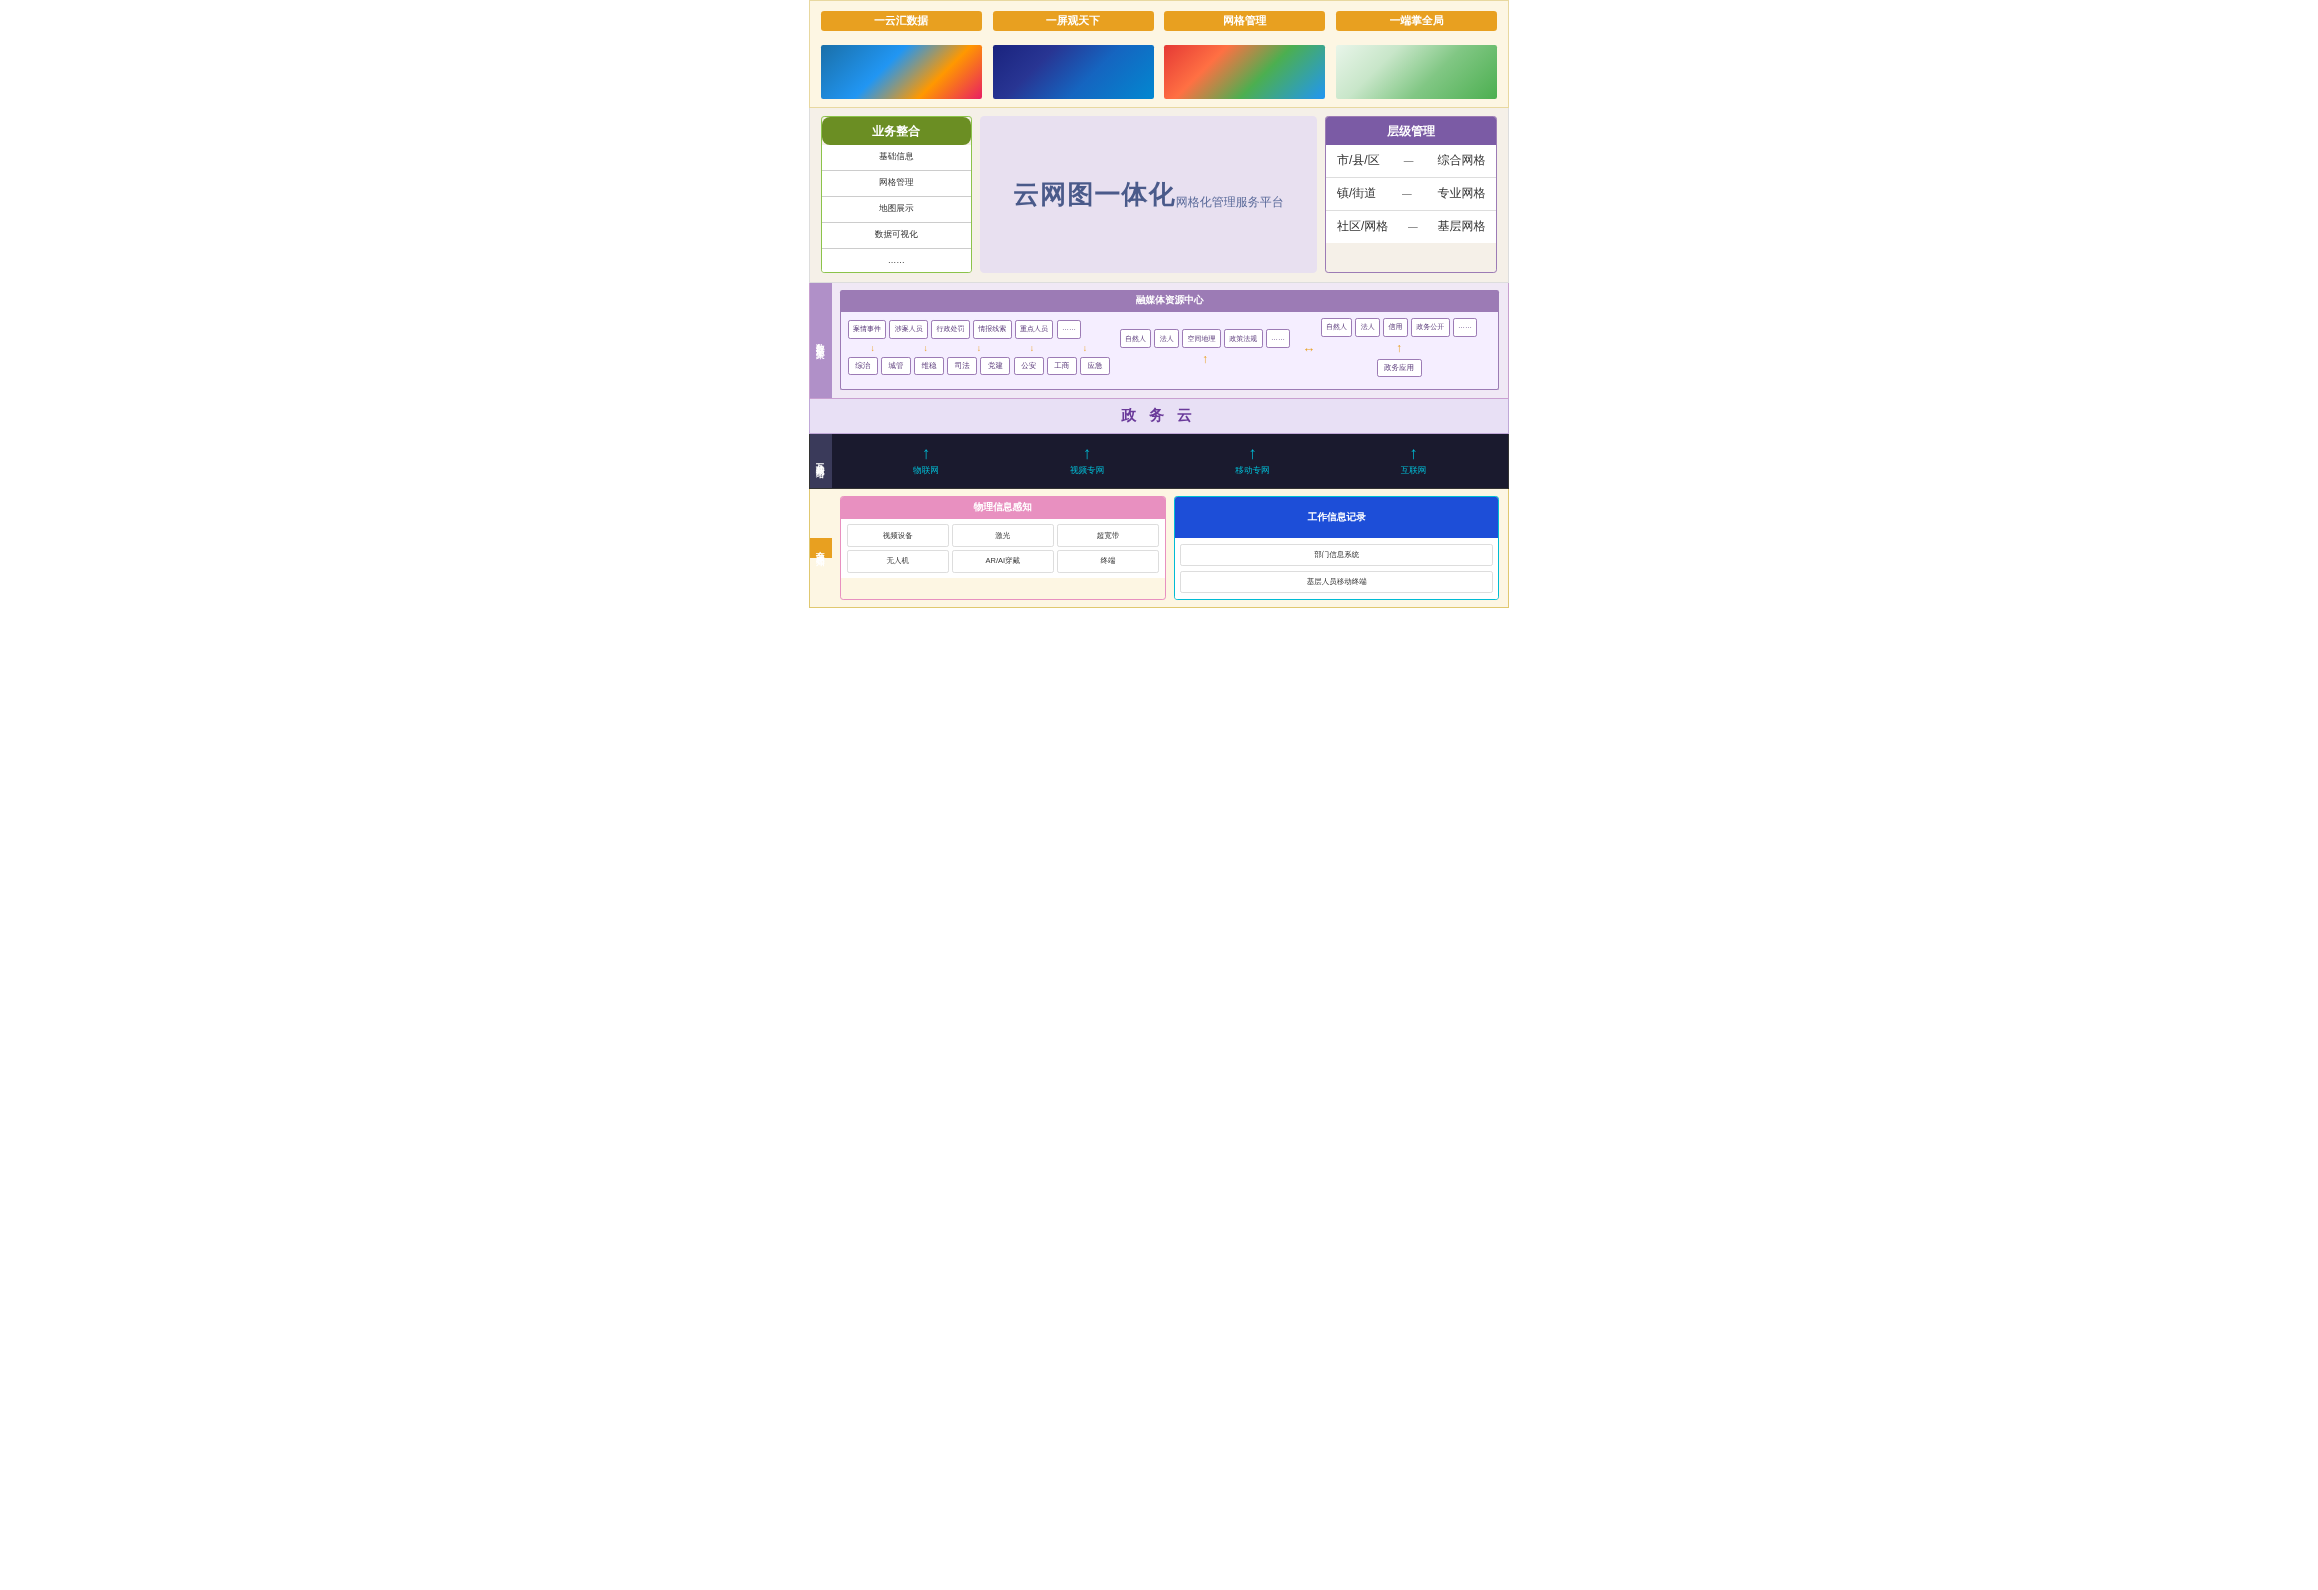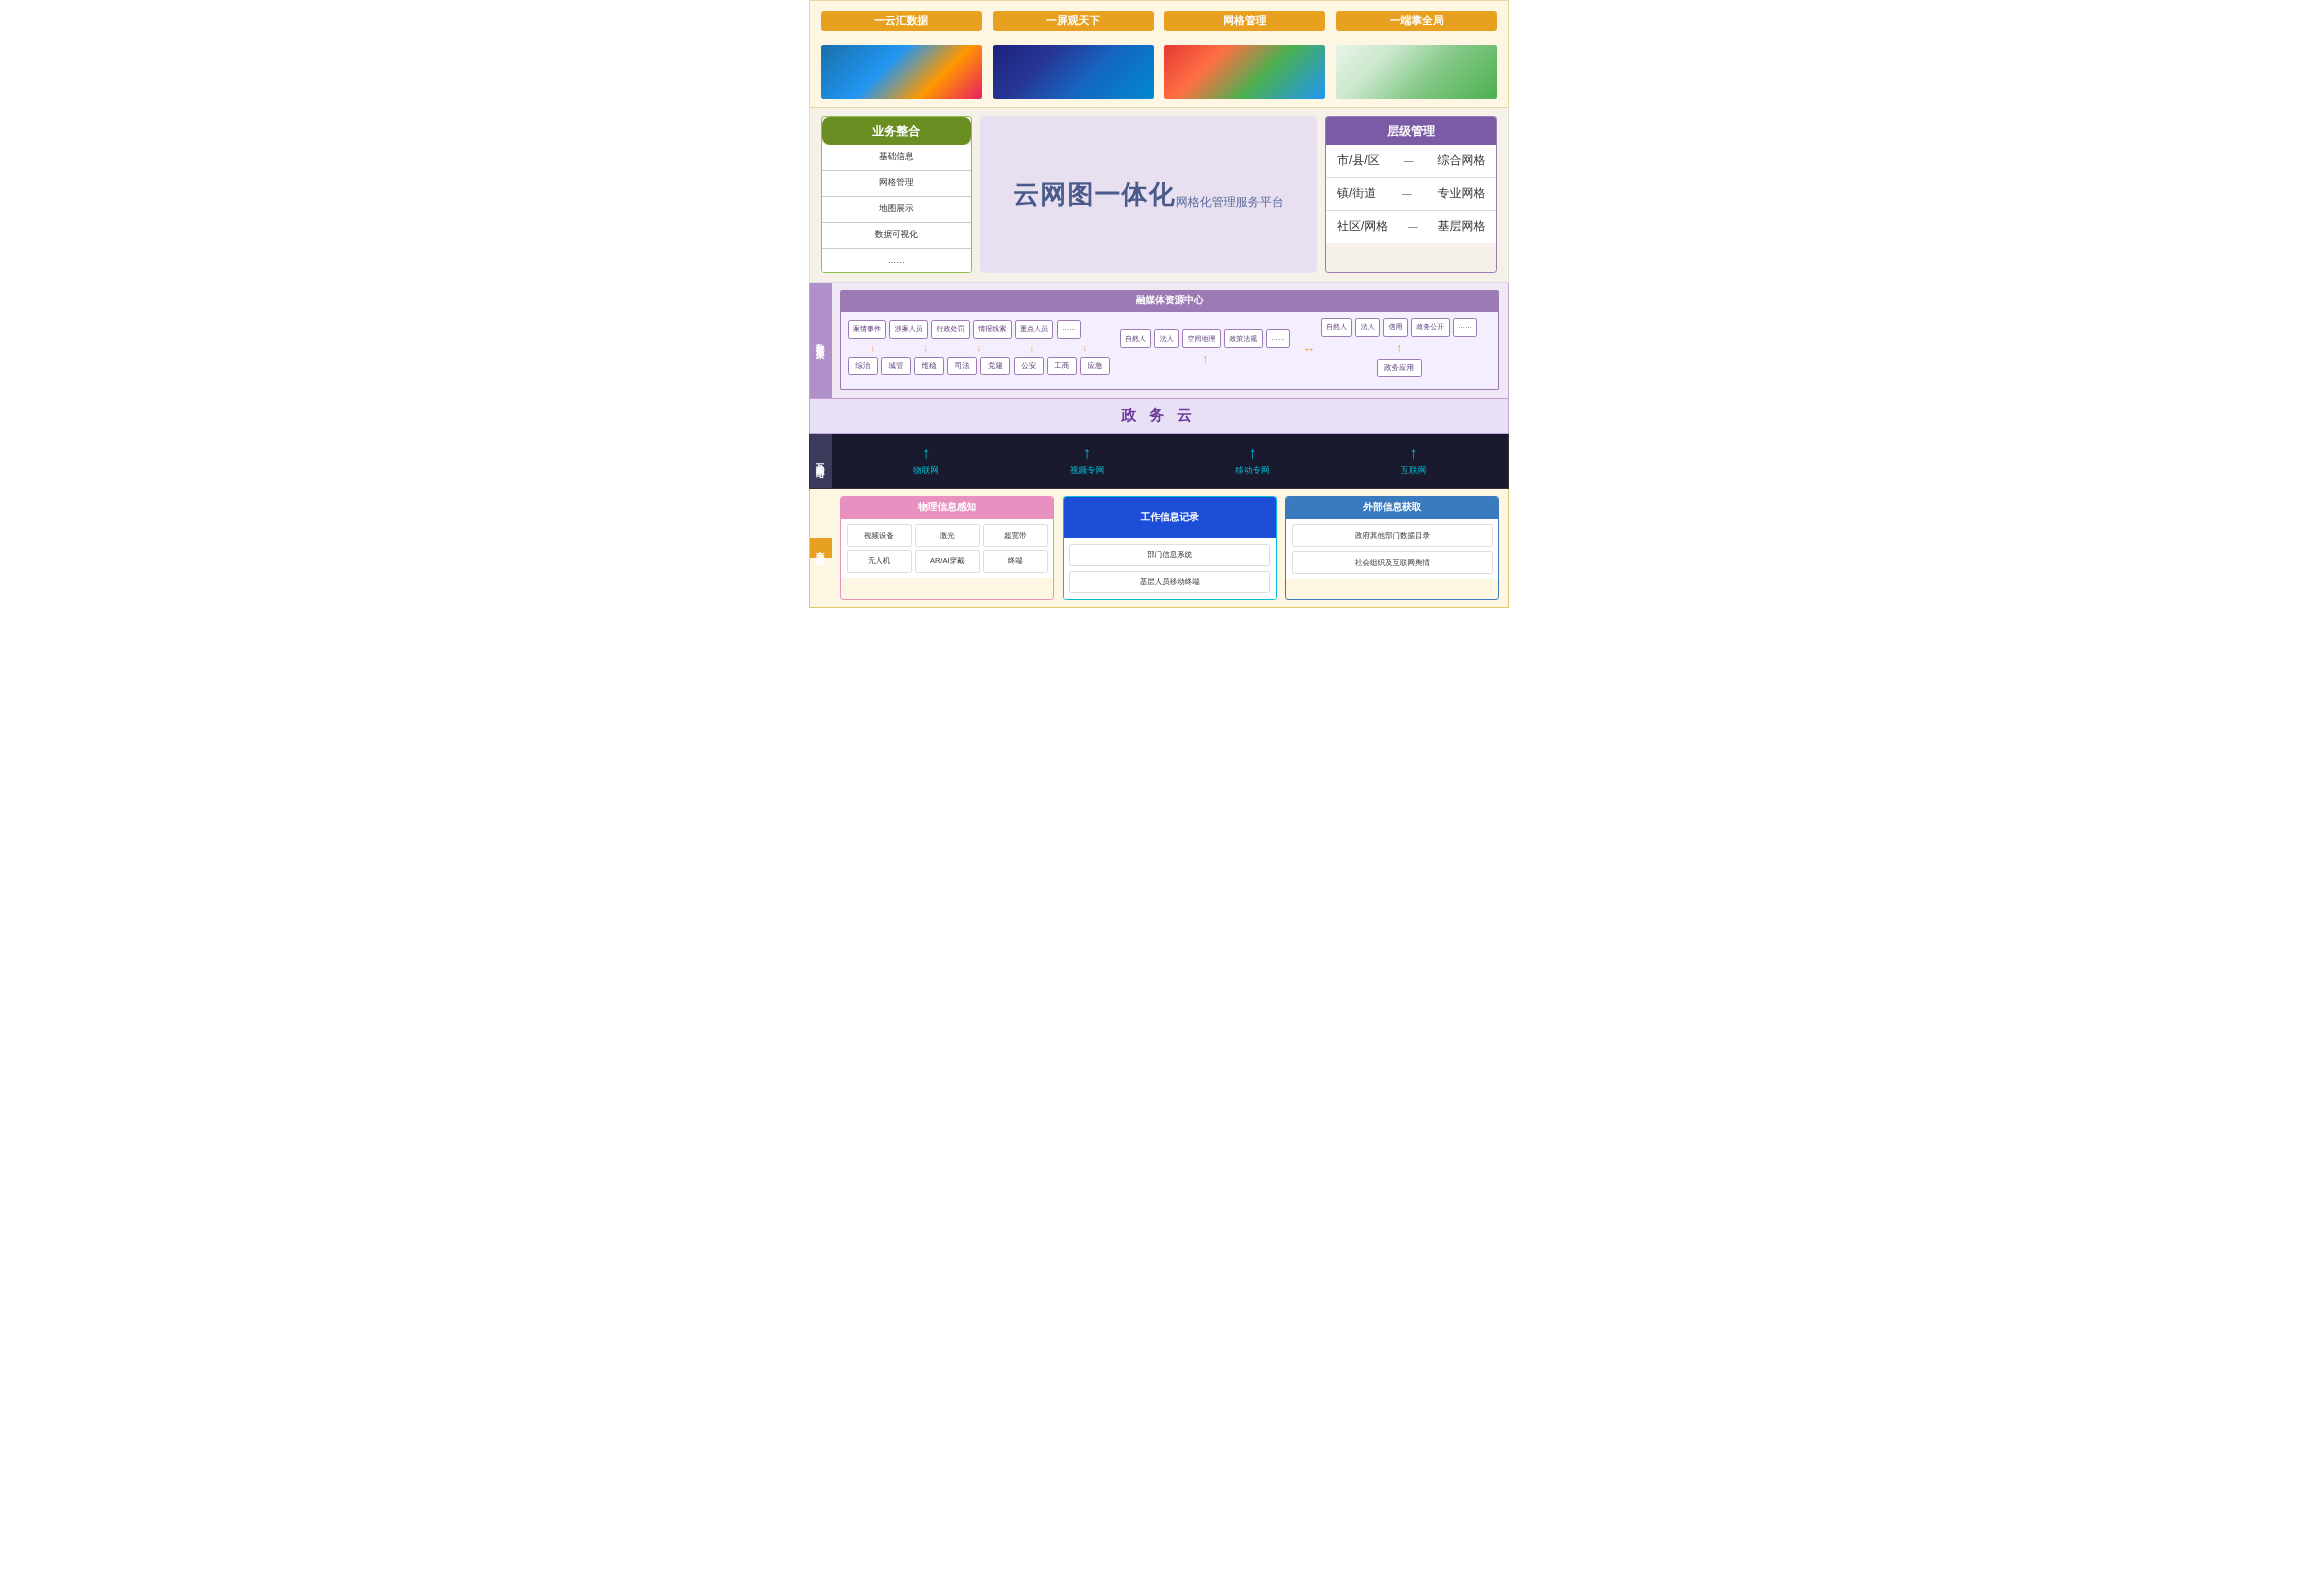--- a/index.html
+++ b/index.html
@@ -603,23 +603,16 @@
     </div>
 
     <div class="work-panel">
       <div class="work-panel-header">工作信息记录</div>
       <div class="work-panel-body" id="work-items">
           <div class="work-item">部门信息系统</div>
           <div class="work-item">基层人员移动终端</div>
         </div>
     </div>
 
-    <div class="external-panel">
-      <div class="external-panel-header">外部信息获取</div>
-      <div class="external-panel-body" id="external-items">
-          <div class="external-item">政府其他部门数据目录</div>
-          <div class="external-item">社会组织及互联网舆情</div>
-        </div>
-    </div>
 
   </div>
 </div>
 
 
 </body></html>

